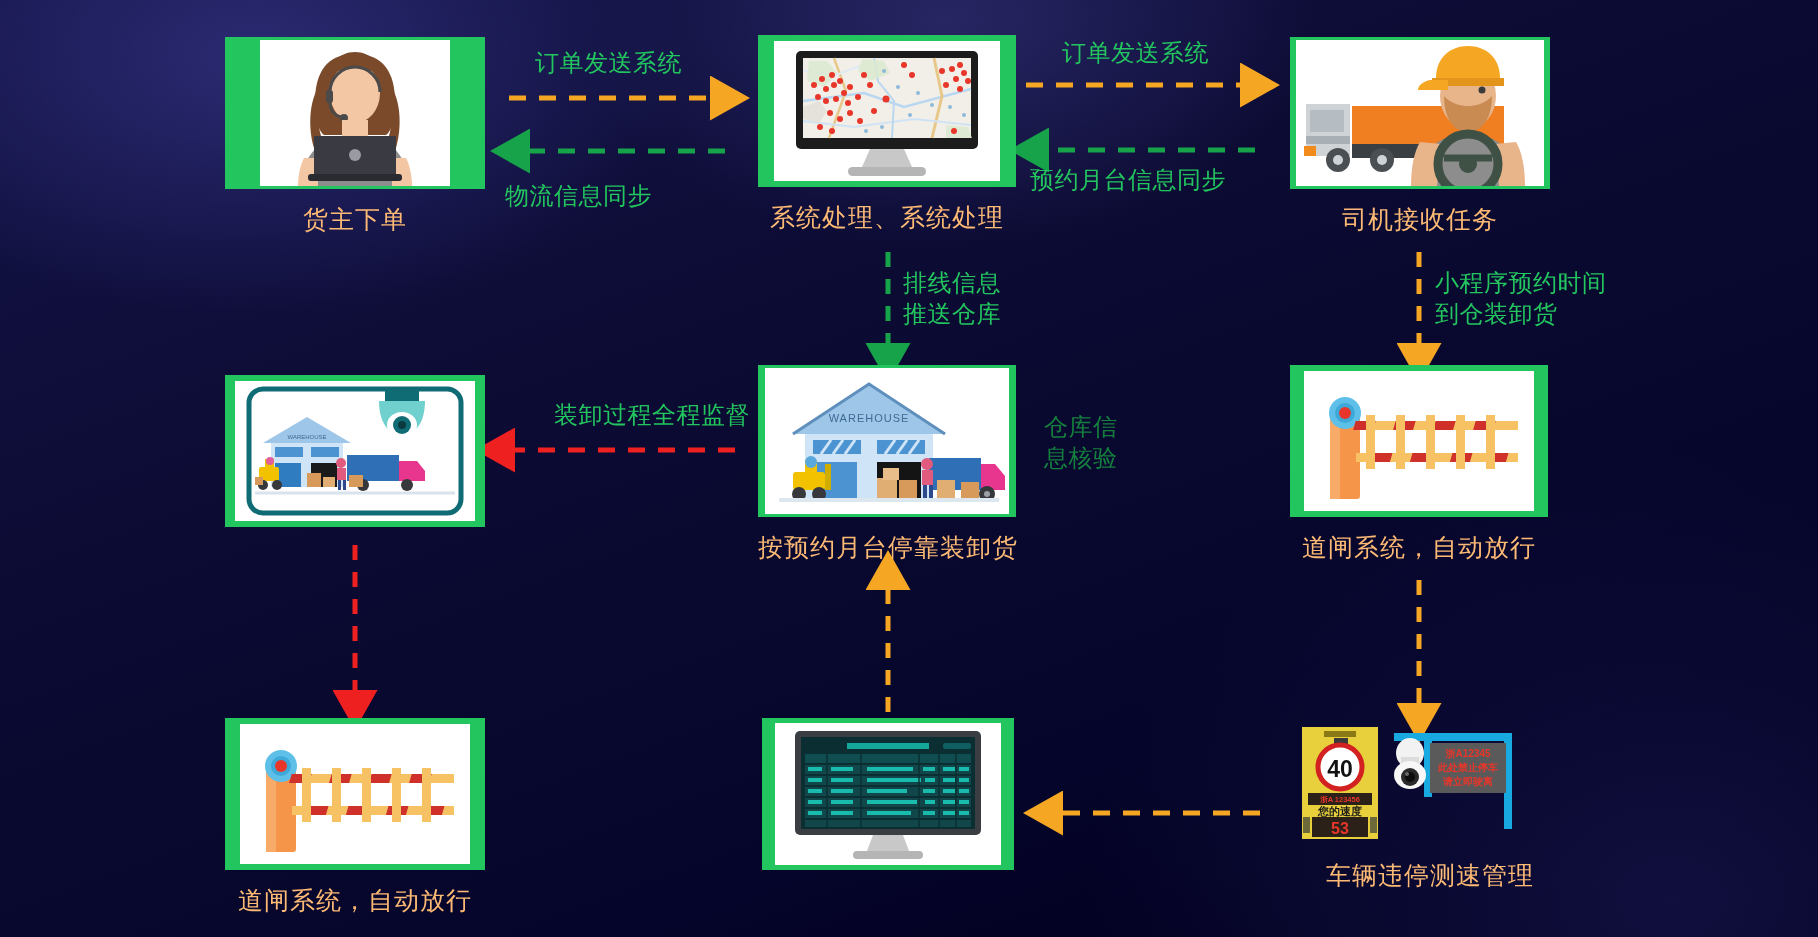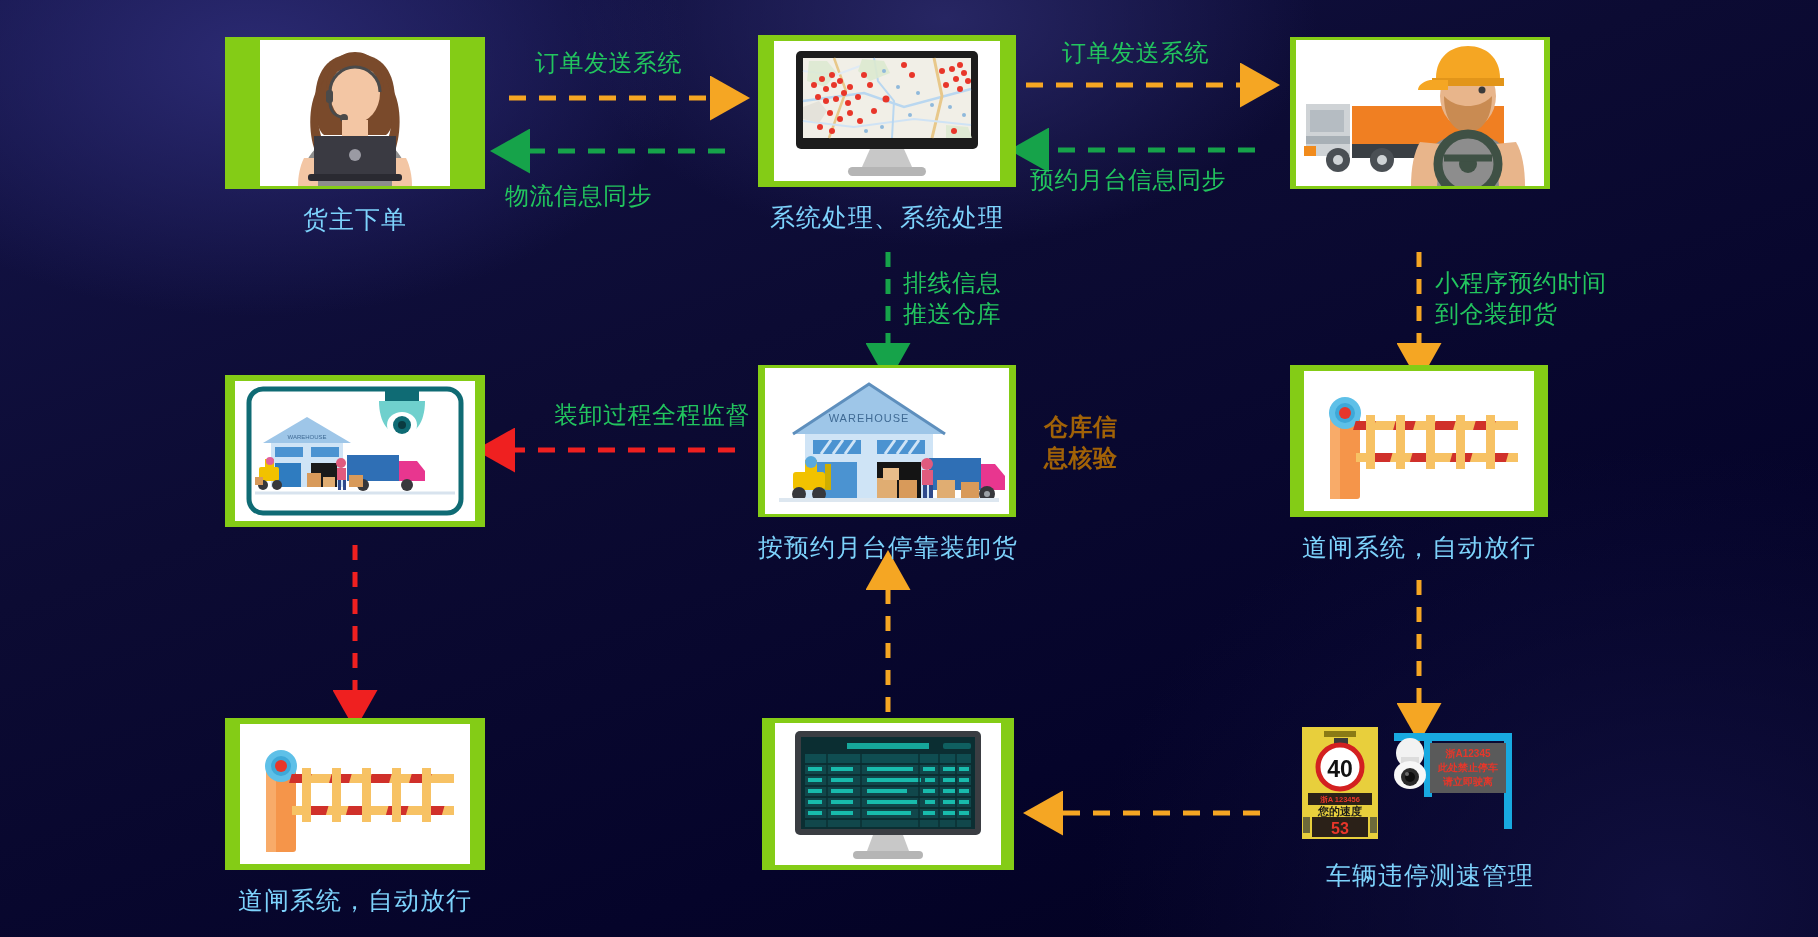--- a/index.html
+++ b/index.html
@@ -17,40 +17,40 @@
       radial-gradient(ellipse 700px 420px at 14% 6%, #2b2a72 0%, rgba(43,42,114,0) 62%),
       radial-gradient(ellipse 620px 380px at 52% 2%, #272663 0%, rgba(39,38,99,0) 60%),
       radial-gradient(ellipse 900px 700px at 92% 96%, #100f3e 0%, rgba(16,15,62,0) 65%),
       linear-gradient(160deg,#141449 0%,#0c0b33 38%,#05042a 72%,#01001c 100%);
     z-index:0;
   }
   #stage{position:absolute;inset:0;z-index:2;}
 
   .node{position:absolute;}
   .node .thumb{
-    background:#84cc16;
+    background:#22c55e;
     display:flex;align-items:center;justify-content:center;
     overflow:hidden;
     box-sizing:border-box;
   }
   .node .caption{
-    color:#7dd3fc;
+    color:#fdba74;
     font-size:25px;
     text-align:center;
     margin-top:14px;
     letter-spacing:1px;
     white-space:nowrap;
     font-family:"Liberation Sans","DejaVu Sans",sans-serif;
   }
 
   .edge-label{
     position:absolute;color:#22c55e;font-size:24px;
     line-height:1.28;white-space:pre-line;letter-spacing:.5px;
   }
-  .edge-label.orange{color:#a16207;font-weight:bold;}
+  .edge-label.orange{color:#15803d;font-weight:normal;}
 
   svg.wires{position:absolute;left:0;top:0;width:1818px;height:937px;z-index:1;pointer-events:none;}
 
   
   .art{display:block;}
 </style>
 </head>
 <body>
 
 <div id="bg-glow"></div>
@@ -238,20 +238,21 @@
         <circle cx="186" cy="50" r="3.5" fill="#3a3a3a"></circle>
 
         <path d="M124 102c-6 10-9 26-9 44h26l4-42z" fill="#e8b58b"></path>
         <path d="M220 102c6 10 9 26 9 44h-26l-4-42z" fill="#e8b58b"></path>
 
         <circle cx="172" cy="124" r="30" fill="none" stroke="#3f5145" stroke-width="9"></circle>
         <circle cx="172" cy="124" r="9" fill="#3f5145"></circle>
         <path d="M148 118h48" stroke="#3f5145" stroke-width="7"></path>
       </svg>
     </div>
+    <div class="caption">司机接收任务</div>
   </div>
 
   <div class="node" style="left:225px;top:375px;">
     <div class="thumb" style="width:260px;height:152px;">
       <svg class="art" width="240" height="140" viewBox="0 0 240 140">
         <rect width="240" height="140" fill="#ffffff"></rect>
         <rect x="14" y="8" width="212" height="124" rx="14" fill="none" stroke="#0f6b74" stroke-width="5"></rect>
 
         <path d="M150 8h34v12h-34z" fill="#0f6b74"></path>
         <path d="M144 20h46c0 22-10 34-23 34s-23-12-23-34z" fill="#6fd0cd"></path>

